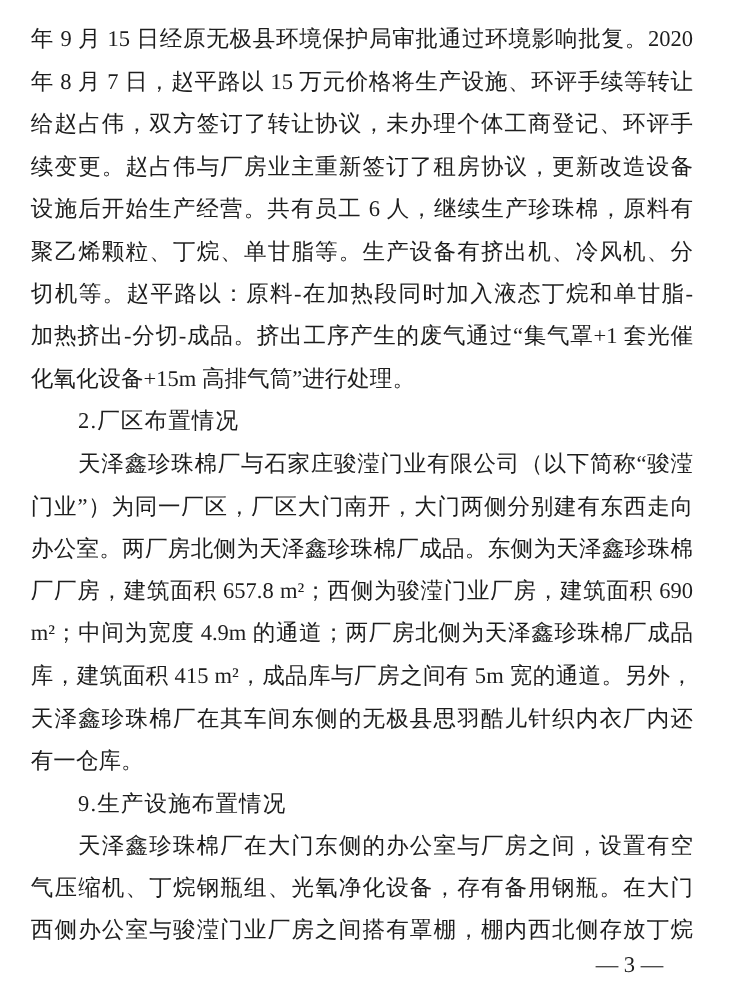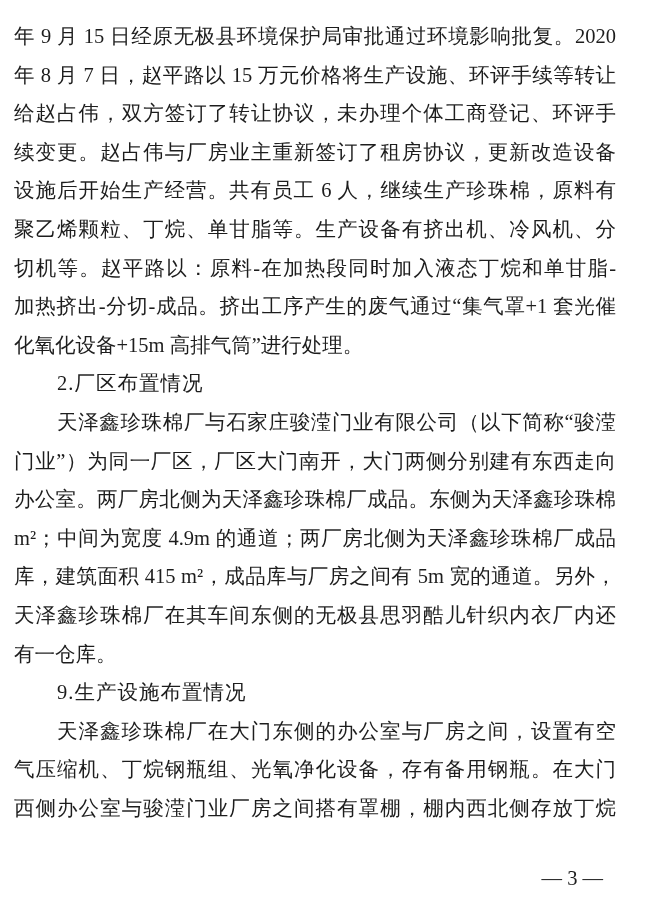--- a/index.html
+++ b/index.html
@@ -12,21 +12,21 @@
     background: #ffffff;
     overflow: hidden;
     font-family: "Liberation Serif", "DejaVu Serif", serif;
     color: #1d1d1d;
     position: relative;
   }
   .page {
     box-sizing: border-box;
     width: 670px;
     height: 899px;
-    padding: 17px 0 0 14px;
+    padding: 17px 0 0 28px;
     position: relative;
   }
   .doc-body {
     width: 602px;
   }
   .line {
     width: 602px;
     height: 38.6px;
     line-height: 38.6px;
     font-size: 20.5px;
@@ -70,20 +70,21 @@
       <div class="line">续变更。赵占伟与厂房业主重新签订了租房协议，更新改造设备</div>
       <div class="line">设施后开始生产经营。共有员工 6 人，继续生产珍珠棉，原料有</div>
       <div class="line">聚乙烯颗粒、丁烷、单甘脂等。生产设备有挤出机、冷风机、分</div>
       <div class="line">切机等。赵平路以：原料-在加热段同时加入液态丁烷和单甘脂-</div>
       <div class="line">加热挤出-分切-成品。挤出工序产生的废气通过“集气罩+1 套光催</div>
       <div class="line end">化氧化设备+15m 高排气筒”进行处理。</div>
       <div class="line heading end">2.厂区布置情况</div>
       <div class="line indent">天泽鑫珍珠棉厂与石家庄骏滢门业有限公司（以下简称“骏滢</div>
       <div class="line">门业”）为同一厂区，厂区大门南开，大门两侧分别建有东西走向</div>
       <div class="line">办公室。两厂房北侧为天泽鑫珍珠棉厂成品。东侧为天泽鑫珍珠棉</div>
+      <div class="line">厂厂房，建筑面积 657.8 m²；西侧为骏滢门业厂房，建筑面积 690</div>
       <div class="line">m²；中间为宽度 4.9m 的通道；两厂房北侧为天泽鑫珍珠棉厂成品</div>
       <div class="line">库，建筑面积 415 m²，成品库与厂房之间有 5m 宽的通道。另外，</div>
       <div class="line">天泽鑫珍珠棉厂在其车间东侧的无极县思羽酷儿针织内衣厂内还</div>
       <div class="line end">有一仓库。</div>
       <div class="line heading end">9.生产设施布置情况</div>
       <div class="line indent">天泽鑫珍珠棉厂在大门东侧的办公室与厂房之间，设置有空</div>
       <div class="line">气压缩机、丁烷钢瓶组、光氧净化设备，存有备用钢瓶。在大门</div>
       <div class="line">西侧办公室与骏滢门业厂房之间搭有罩棚，棚内西北侧存放丁烷</div>
     </div>
   <div class="footer-line">— 3 —</div>

